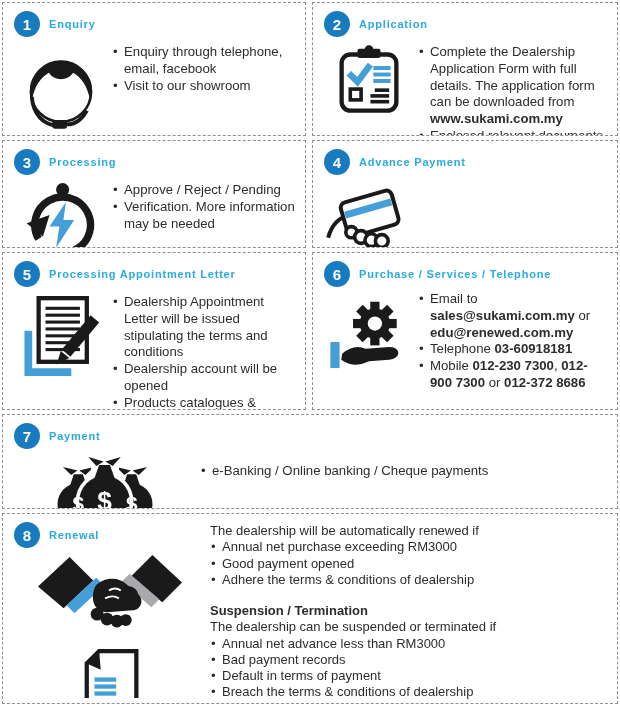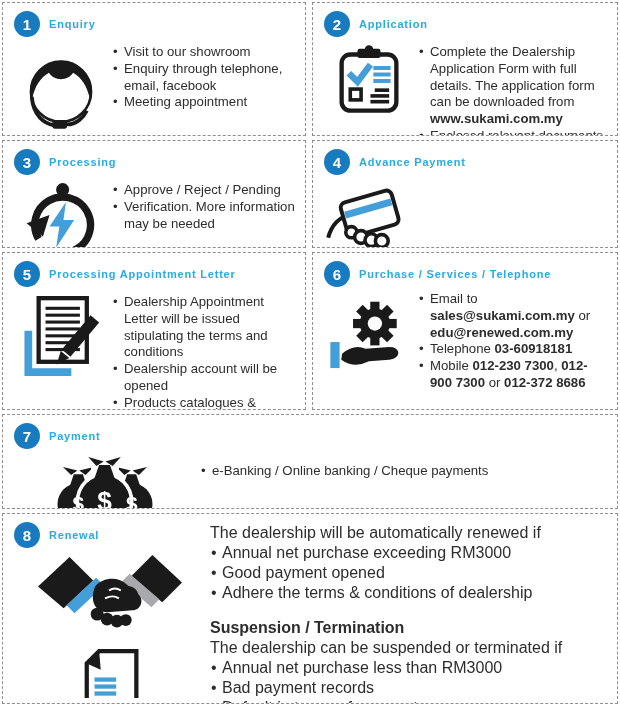--- a/index.html
+++ b/index.html
@@ -47,21 +47,21 @@
   #s6 .icon-col { padding-top:8px; }
   #s7 .icon-col { width:190px; padding-top:2px; }
   #s7 .content { padding-top:14px; }
   #s6 .content { padding-top:4px; }
 
   
   .renewal { display:flex; }
   .renewal-left { width:200px; flex:none; display:flex; flex-direction:column; overflow:hidden; }
   .renewal-icons { display:flex; flex-direction:column; align-items:center; }
   .renewal-icons .icon-slot { margin-top:3px; }
-  .renewal-right { flex:1; font-size:16px; line-height:1.25; padding-top:4px; }
+  .renewal-right { flex:1; font-size:13px; line-height:1.25; padding-top:4px; }
 </style>
 </head>
 <body>
 
 <div id="infographic">
 
   <section id="s1" class="box">
     <header class="step-head">
       <span class="step-num">1</span>
       <h2 class="step-title">Enquiry</h2>
@@ -72,23 +72,22 @@
             <svg viewBox="0 0 100 100">
    <circle cx="50" cy="52" r="35" fill="#fff" stroke="var(--icon-black)" stroke-width="3"></circle>
    <path fill="var(--icon-black)" d="M14 52 A36 36 0 0 1 86 52 L84 62 C80 44 74 36 64 30 C58 40 42 40 36 30 C26 36 20 44 16 62 Z"></path>
    <path d="M16 58 C18 80 30 89 42 91" fill="none" stroke="var(--icon-black)" stroke-width="4.5"></path>
    <rect x="40" y="85" width="17" height="10" rx="3" fill="var(--icon-black)"></rect>
    <path d="M57 90 C68 90 76 82 80 74" fill="none" stroke="var(--icon-black)" stroke-width="4.5"></path>
  </svg>
           </span>
         </div>
       <div class="content">
+          <div class="bullet"><span>Enquiry through telephone, email, facebook</span></div>
           <div class="bullet"><span>Visit to our showroom</span></div>
-          <div class="bullet"><span>Enquiry through telephone, email, facebook</span></div>
-          <div class="bullet"><span>Meeting appointment</span></div>
         </div>
     </div>
   </section>
 
   <section id="s2" class="box">
     <header class="step-head">
       <span class="step-num">2</span>
       <h2 class="step-title">Application</h2>
     </header>
     <div class="step-body">
@@ -302,19 +301,20 @@
       </div>
     </div>
     <div class="content renewal-right">
         <div class="intro">The dealership will be automatically renewed if</div>
         <div class="bullet"><span>Annual net purchase exceeding RM3000</span></div>
         <div class="bullet"><span>Good payment opened</span></div>
         <div class="bullet"><span>Adhere the terms &amp; conditions of dealership</span></div>
         <div class="spacer"></div>
         <div class="subheading">Suspension / Termination</div>
         <div class="intro">The dealership can be suspended or terminated if</div>
-        <div class="bullet"><span>Annual net purchase less than RM3000</span></div>
+        <div class="bullet"><span>Annual net advance less than RM3000</span></div>
         <div class="bullet"><span>Bad payment records</span></div>
         <div class="bullet"><span>Default in terms of payment</span></div>
+        <div class="bullet"><span>Breach the terms &amp; conditions of dealership</span></div>
       </div>
   </section>
 
 </div>
 
 </body></html>

